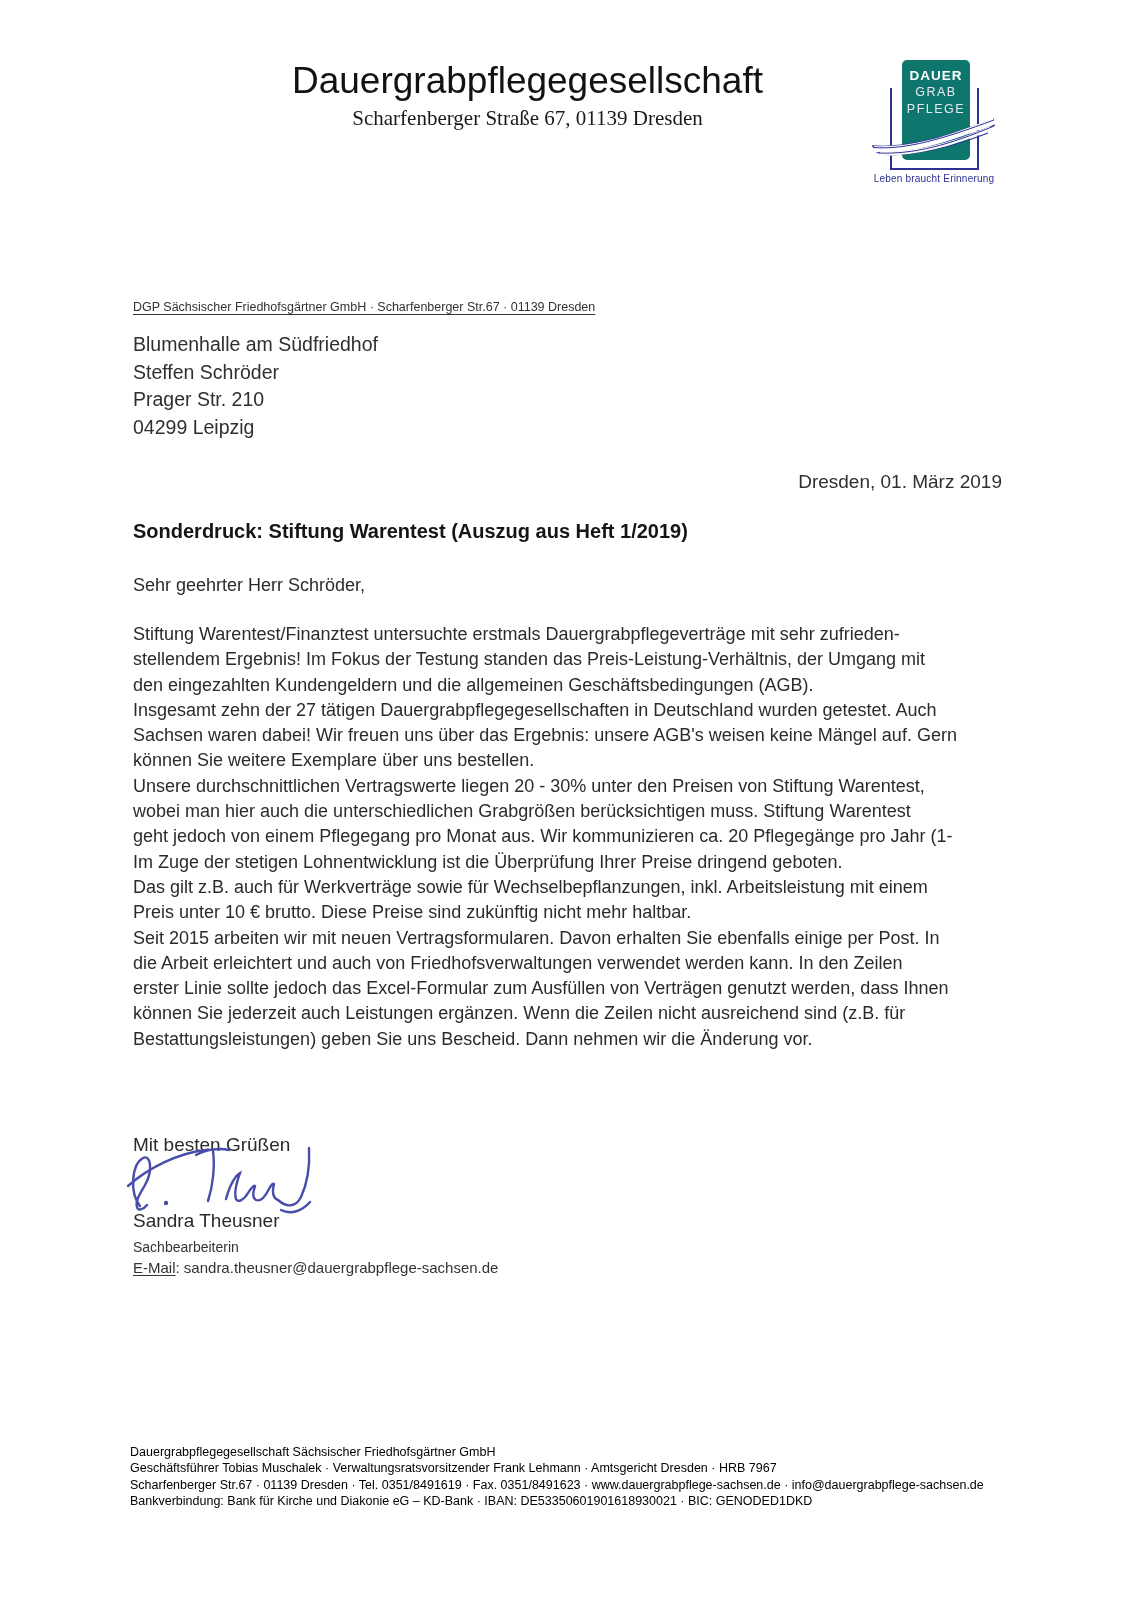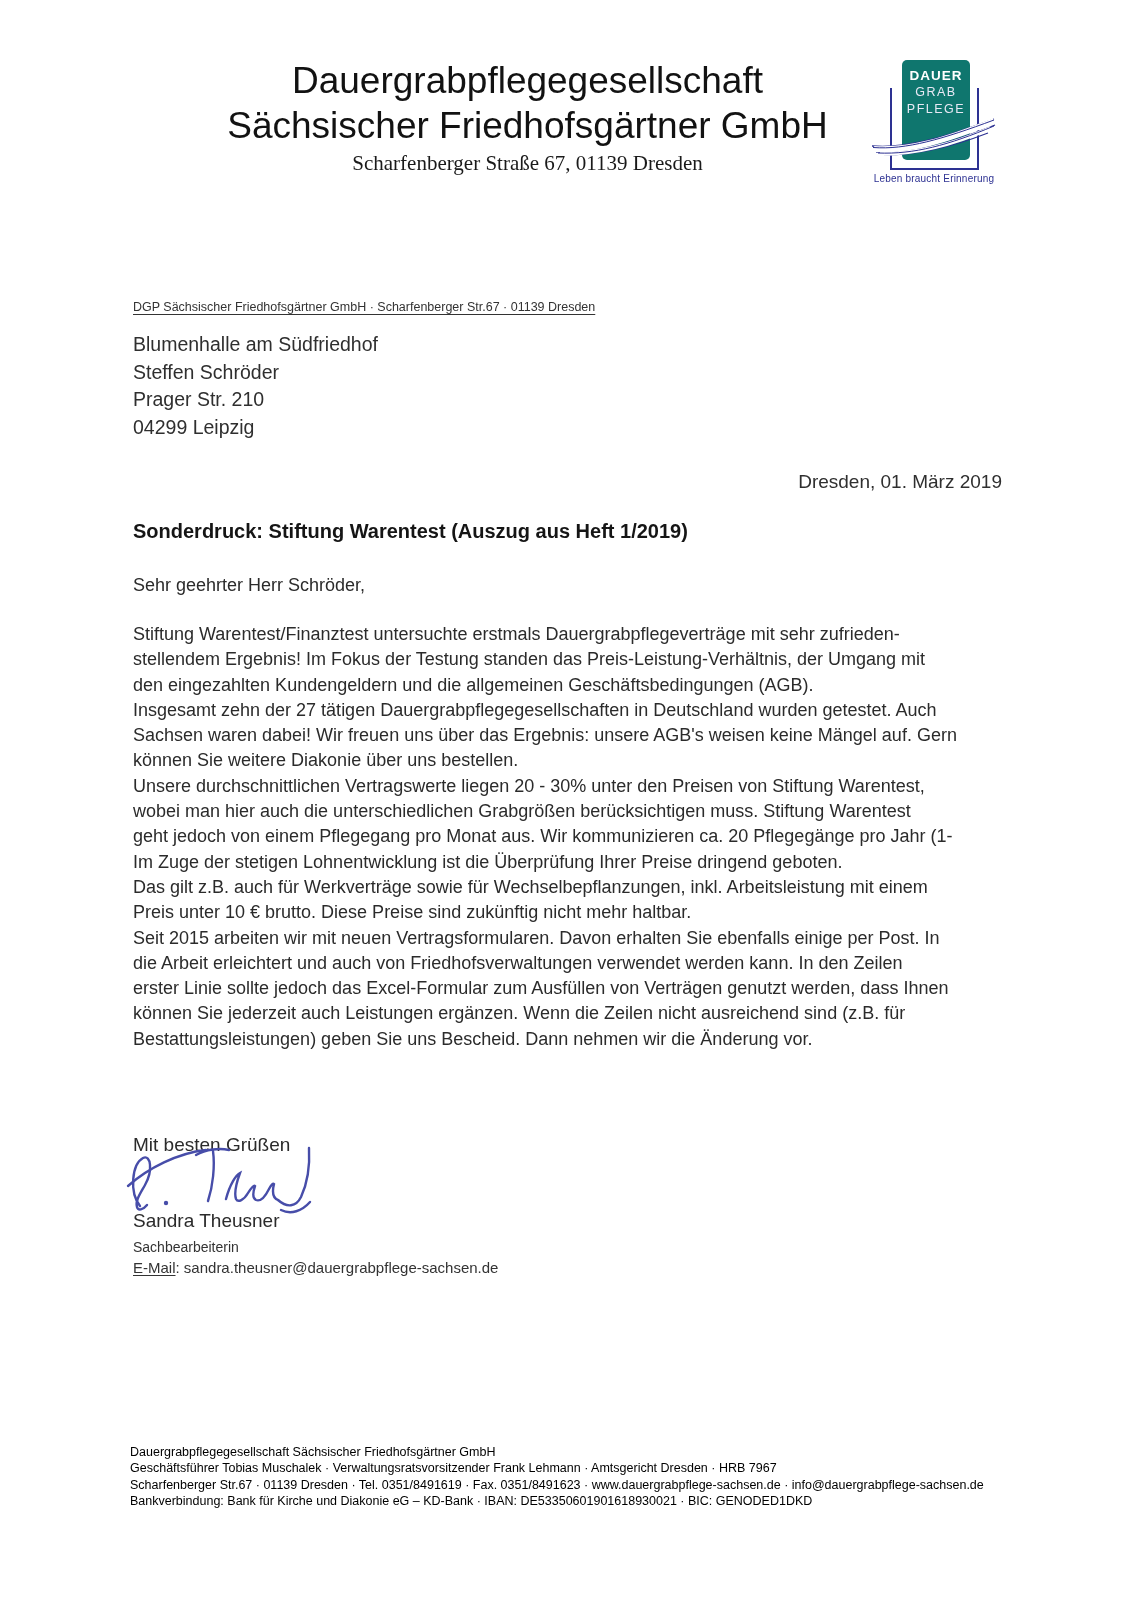--- a/index.html
+++ b/index.html
@@ -51,21 +51,20 @@
   .footer{left:130px;top:1444px;font-size:12.5px;line-height:16.4px;color:#000000;width:920px;}
   .footer div{white-space:nowrap;}
 </style>
 </head>
 <body>
 
 <div>
 
   <div class="abs h-title">
     <div class="t1">Dauergrabpflegegesellschaft</div>
-    <div class="t2">Sächsischer Friedhofsgärtner GmbH</div>
     <div class="h-addr">Scharfenberger Straße 67, 01139 Dresden</div>
   </div>
 
   <div class="abs logo">
     <div class="logo-u"></div>
     <div class="logo-box">
       <div class="l1">DAUER</div>
       <div class="l2">GRAB</div>
       <div class="l3">PFLEGE</div>
     </div>
@@ -92,21 +91,21 @@
   <div class="abs dateline">Dresden, 01. März 2019</div>
   <div class="abs subject">Sonderdruck: Stiftung Warentest (Auszug aus Heft 1/2019)</div>
   <div class="abs salutation">Sehr geehrter Herr Schröder,</div>
 
   <div class="abs letter-body">
     <div>Stiftung Warentest/Finanztest untersuchte erstmals Dauergrabpflegeverträge mit sehr zufrieden-</div>
     <div>stellendem Ergebnis! Im Fokus der Testung standen das Preis-Leistung-Verhältnis, der Umgang mit</div>
     <div>den eingezahlten Kundengeldern und die allgemeinen Geschäftsbedingungen (AGB).</div>
     <div>Insgesamt zehn der 27 tätigen Dauergrabpflegegesellschaften in Deutschland wurden getestet. Auch</div>
     <div>Sachsen waren dabei! Wir freuen uns über das Ergebnis: unsere AGB's weisen keine Mängel auf. Gern</div>
-    <div>können Sie weitere Diakonie über uns bestellen.</div>
+    <div>können Sie weitere Exemplare über uns bestellen.</div>
     <div>Unsere durchschnittlichen Vertragswerte liegen 20 - 30% unter den Preisen von Stiftung Warentest,</div>
     <div>wobei man hier auch die unterschiedlichen Grabgrößen berücksichtigen muss. Stiftung Warentest</div>
     <div>geht jedoch von einem Pflegegang pro Monat aus. Wir kommunizieren ca. 20 Pflegegänge pro Jahr (1-</div>
     <div>Im Zuge der stetigen Lohnentwicklung ist die Überprüfung Ihrer Preise dringend geboten.</div>
     <div>Das gilt z.B. auch für Werkverträge sowie für Wechselbepflanzungen, inkl. Arbeitsleistung mit einem</div>
     <div>Preis unter 10 € brutto. Diese Preise sind zukünftig nicht mehr haltbar.</div>
     <div>Seit 2015 arbeiten wir mit neuen Vertragsformularen. Davon erhalten Sie ebenfalls einige per Post. In</div>
     <div>die Arbeit erleichtert und auch von Friedhofsverwaltungen verwendet werden kann. In den Zeilen</div>
     <div>erster Linie sollte jedoch das Excel-Formular zum Ausfüllen von Verträgen genutzt werden, dass Ihnen</div>
     <div>können Sie jederzeit auch Leistungen ergänzen. Wenn die Zeilen nicht ausreichend sind (z.B. für</div>

